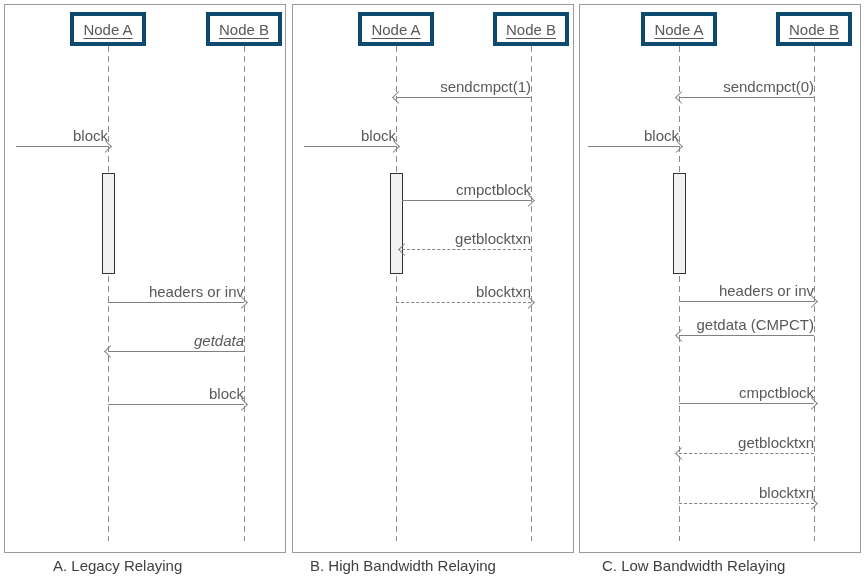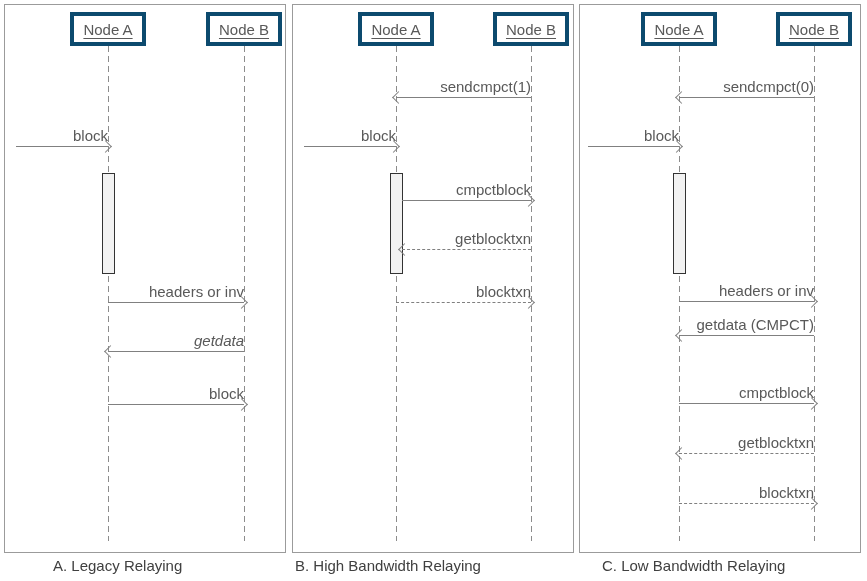--- a/index.html
+++ b/index.html
@@ -257,16 +257,16 @@
 
     <div class="msg dashed" style="left:99px; top:479px; width:135px;">
       <div class="lbl">blocktxn</div>
       <div class="line">
           <span class="head hright"></span>
         </div>
     </div>
   </div>
 
   <div class="caption" style="left:5px;margin-left:48px;">A. Legacy Relaying</div>
-  <div class="caption" style="left:295px;">B. High Bandwidth Relaying</div>
+  <div class="caption" style="left:310px;">B. High Bandwidth Relaying</div>
   <div class="caption" style="left:602px;">C. Low Bandwidth Relaying</div>
 
 </div>
 
 </body></html>

